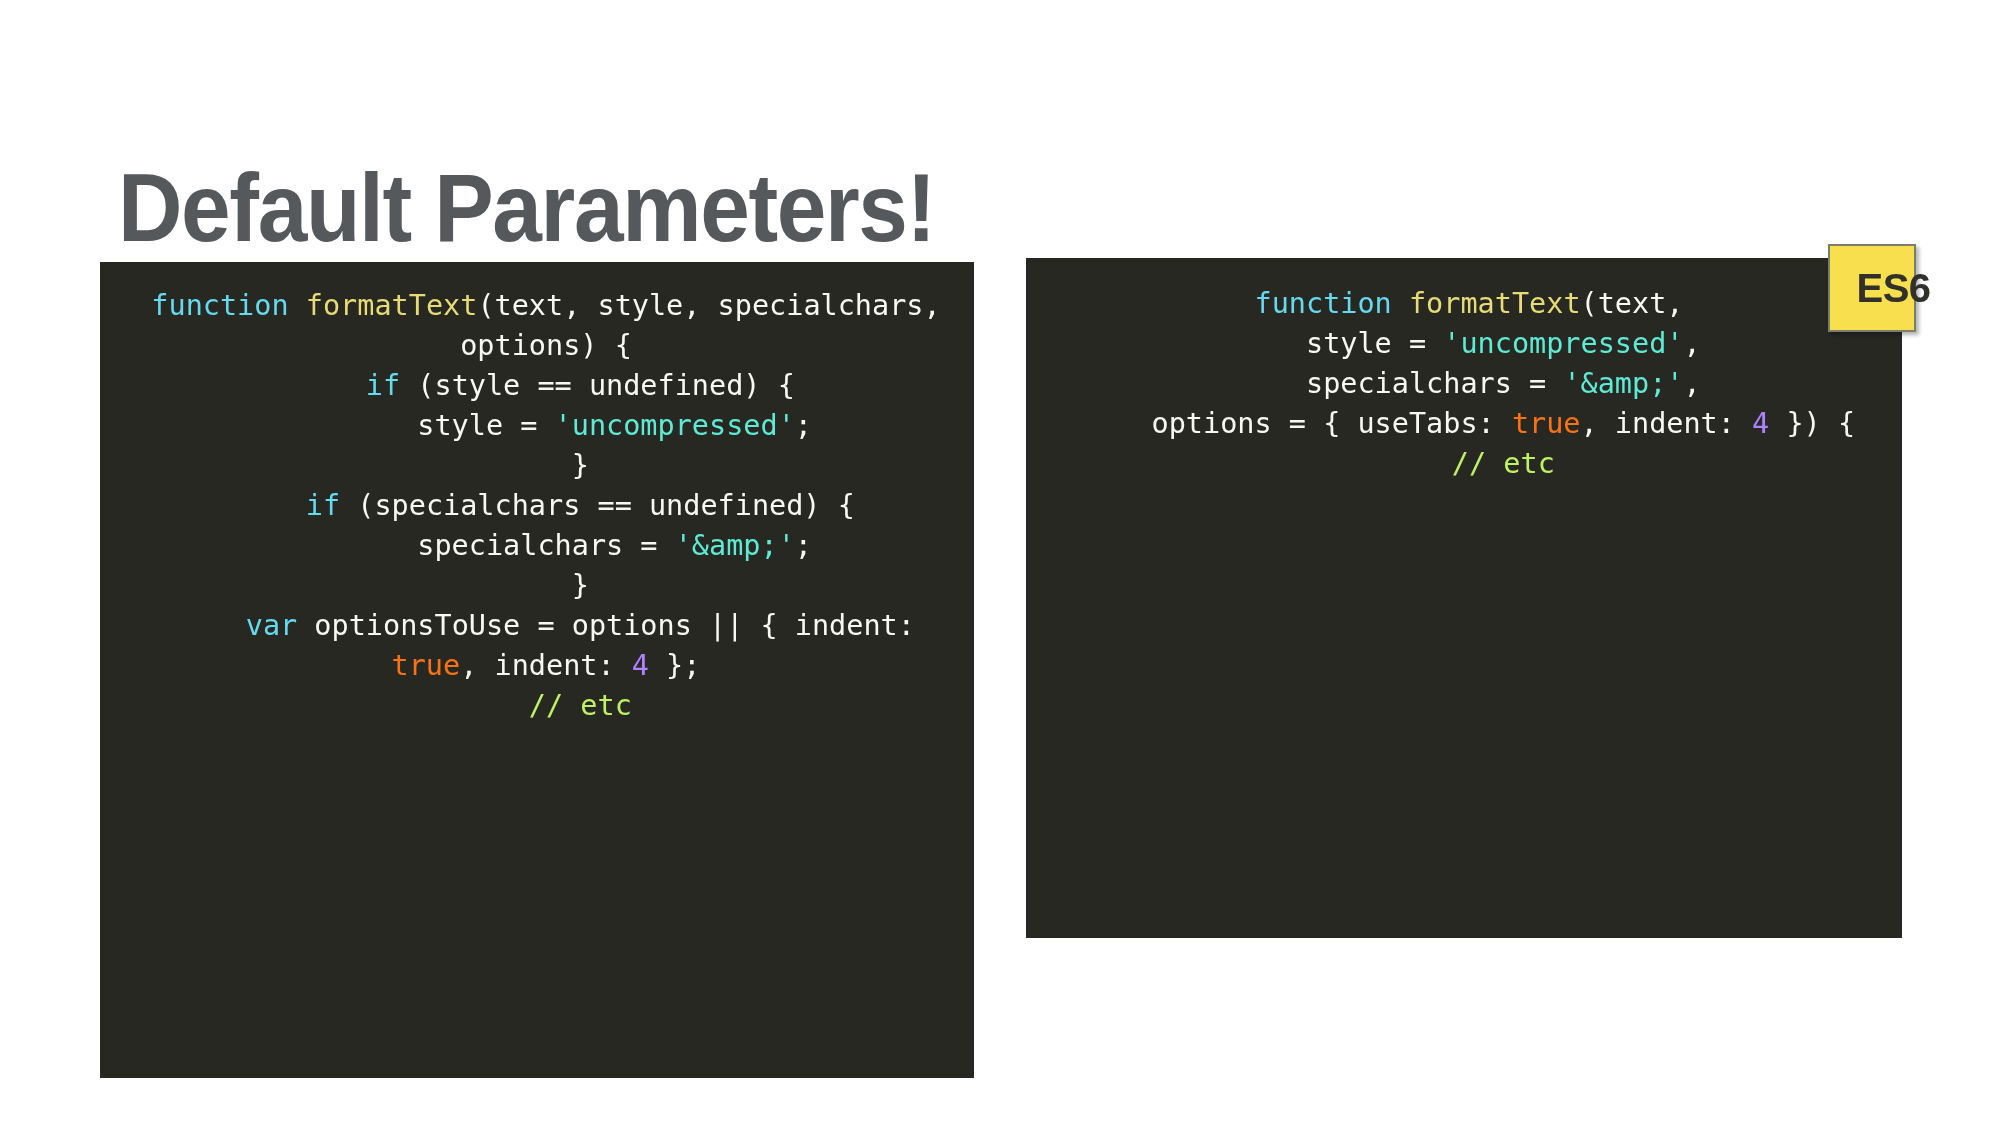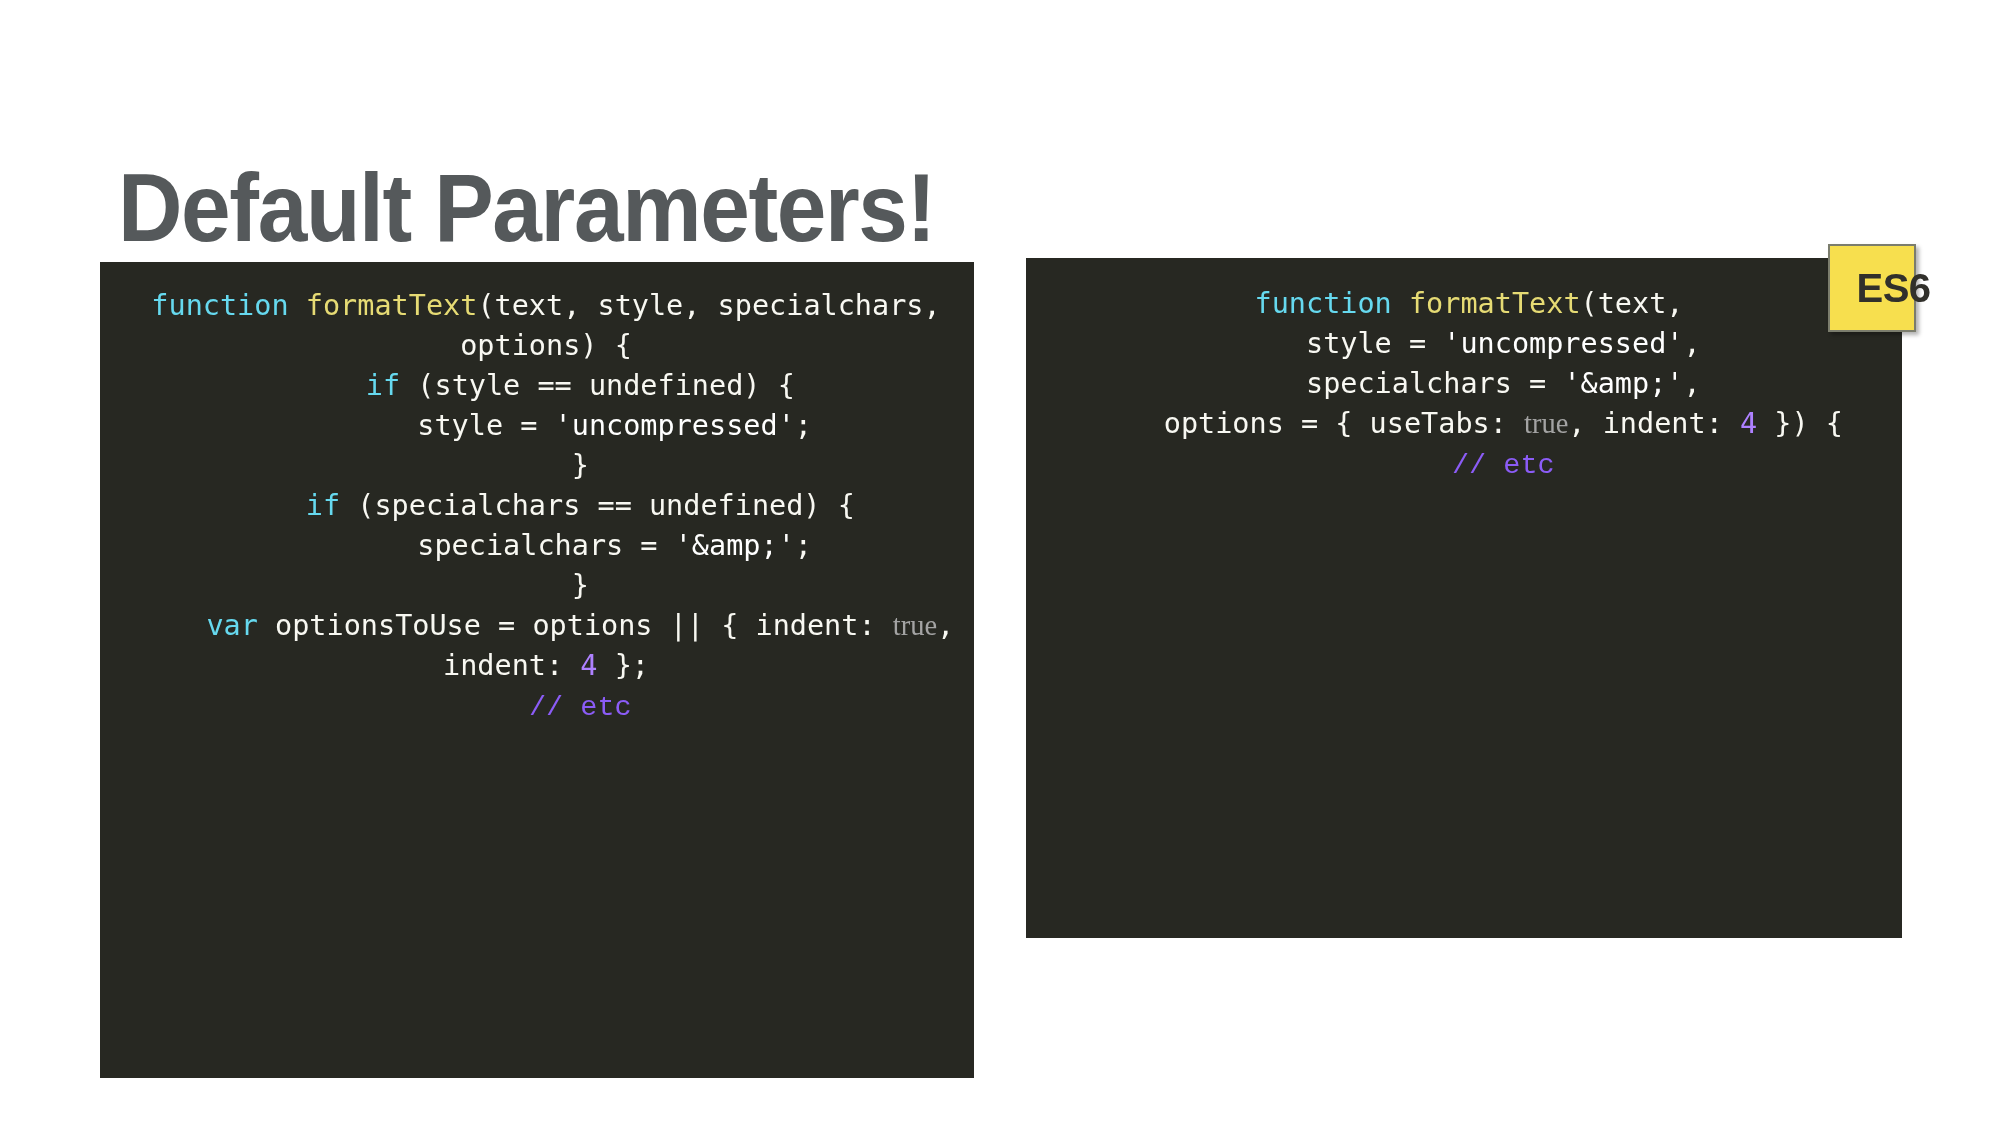--- a/index.html
+++ b/index.html
@@ -76,24 +76,24 @@
     tab-size: 4;
   }
   .code-panel.right .code-text {
     left: 20px;
     top: 26px;
   }
 
   
   .tok-kw      { color: #66d9ef; }   
   .tok-fn      { color: #e6db74; }   
-  .tok-str     { color: #ffffff; }   
+  .tok-str     { color: #5eead4; }   
   .tok-num     { color: #ae81ff; }   
-  .tok-bool    { color: #a3a3a3; font-family: Liberation Serif, serif; }   
-  .tok-comment { color: #8b5cf6; font-family: Liberation Mono, monospace; }   
+  .tok-bool    { color: #f97316; }   
+  .tok-comment { color: #bef264; }   
   .tok-plain   { color: #f8f8f2; }
 
   
   .es6-badge {
     position: absolute;
     left: 1828px;
     top: 244px;
     width: 88px;
     height: 88px;
     background: #f7df4e;

